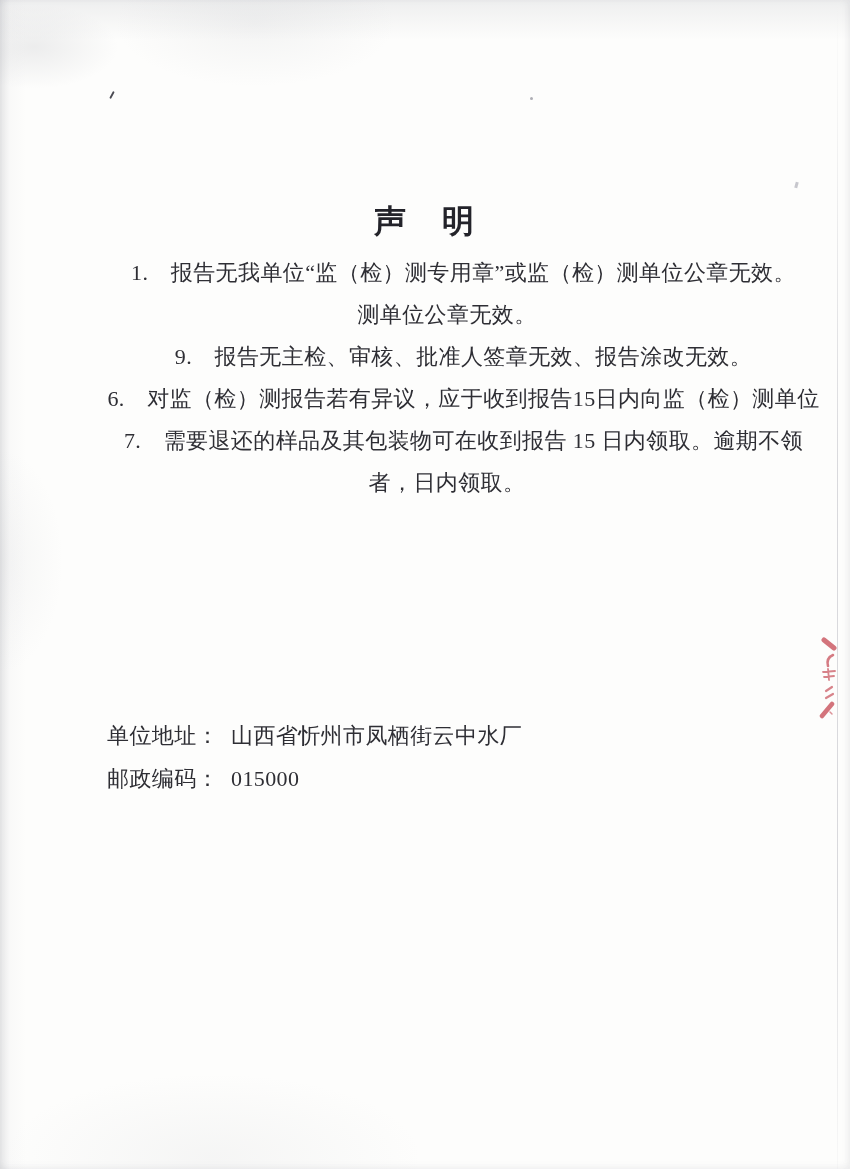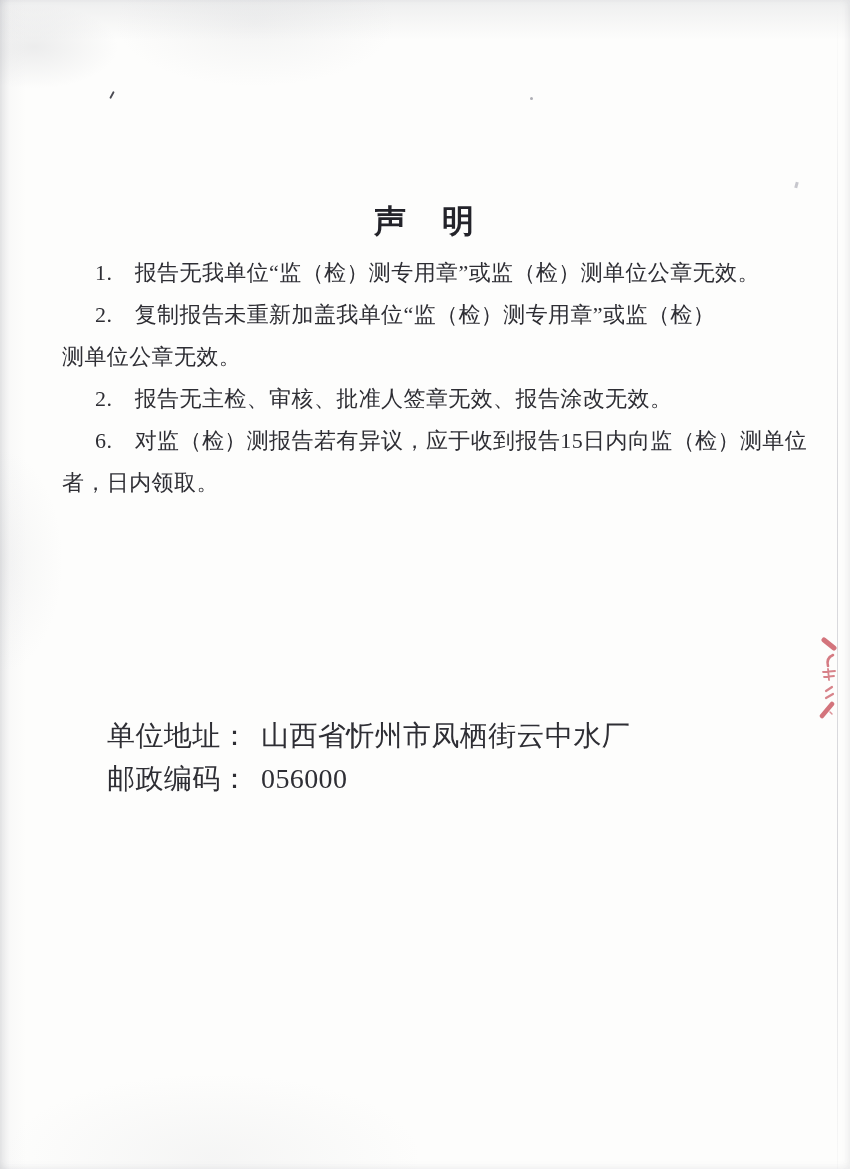--- a/index.html
+++ b/index.html
@@ -50,32 +50,33 @@
     top: 252px;
     width: 770px;
   }
   .s-line {
     height: 42px;
     line-height: 42px;
     font-size: 22px;
     color: #2e2e34;
     letter-spacing: 0.4px;
     white-space: nowrap;
+    text-align: center;
   }
   .s-line.indent { padding-left: 33px; }
   .contact {
     position: absolute;
     left: 107px;
     top: 714px;
     width: 640px;
   }
   .c-line {
     height: 43px;
     line-height: 43px;
-    font-size: 28px;
+    font-size: 22px;
     color: #2e2e34;
     letter-spacing: 0.4px;
     white-space: nowrap;
   }
   .c-line .value { margin-left: 12px; }
   .stamp {
     position: absolute;
     left: 814px;
     top: 628px;
     width: 26px;
@@ -109,33 +110,33 @@
 <body>
 
 <div id="page">
 
   <div class="edge-line"></div>
 
   <div class="title">声　明</div>
 
   <div class="statement">
     <div class="s-line indent">1.　报告无我单位“监（检）测专用章”或监（检）测单位公章无效。</div>
-    <div class="s-line indent">2.　复制报告未重新加盖我单位“监（检）测专用章”或监（检）</div>
     <div class="s-line">测单位公章无效。</div>
-    <div class="s-line indent">2.　报告无主检、审核、批准人签章无效、报告涂改无效。</div>
+    <div class="s-line indent">9.　报告无主检、审核、批准人签章无效、报告涂改无效。</div>
     <div class="s-line indent">6.　对监（检）测报告若有异议，应于收到报告15日内向监（检）测单位</div>
+    <div class="s-line indent">7.　需要退还的样品及其包装物可在收到报告 15 日内领取。逾期不领</div>
     <div class="s-line">者，日内领取。</div>
   </div>
 
   <div class="contact">
     <div class="c-line">
       <span class="label">单位地址：</span><span class="value">山西省忻州市凤栖街云中水厂</span>
     </div>
     <div class="c-line">
-      <span class="label">邮政编码：</span><span class="value">056000</span>
+      <span class="label">邮政编码：</span><span class="value">015000</span>
     </div>
   </div>
 
   <svg class="stamp" viewBox="0 0 26 100" xmlns="http://www.w3.org/2000/svg">
     <g stroke="#c64a55" fill="none" stroke-linecap="round">
       <path d="M10 12 L20 20" stroke-width="5" opacity="0.9"></path>
       <path d="M19 27 Q12 30 14 38" stroke-width="2.6" opacity="0.85"></path>
       <path d="M9 44 L21 43 M10 49 L20 48 M14 41 L15 52" stroke-width="1.8" opacity="0.8"></path>
       <path d="M18 59 L12 63 M19 66 L12 70" stroke-width="2.2" opacity="0.8"></path>
       <path d="M18 76 L8 88" stroke-width="4.5" opacity="0.9"></path>

